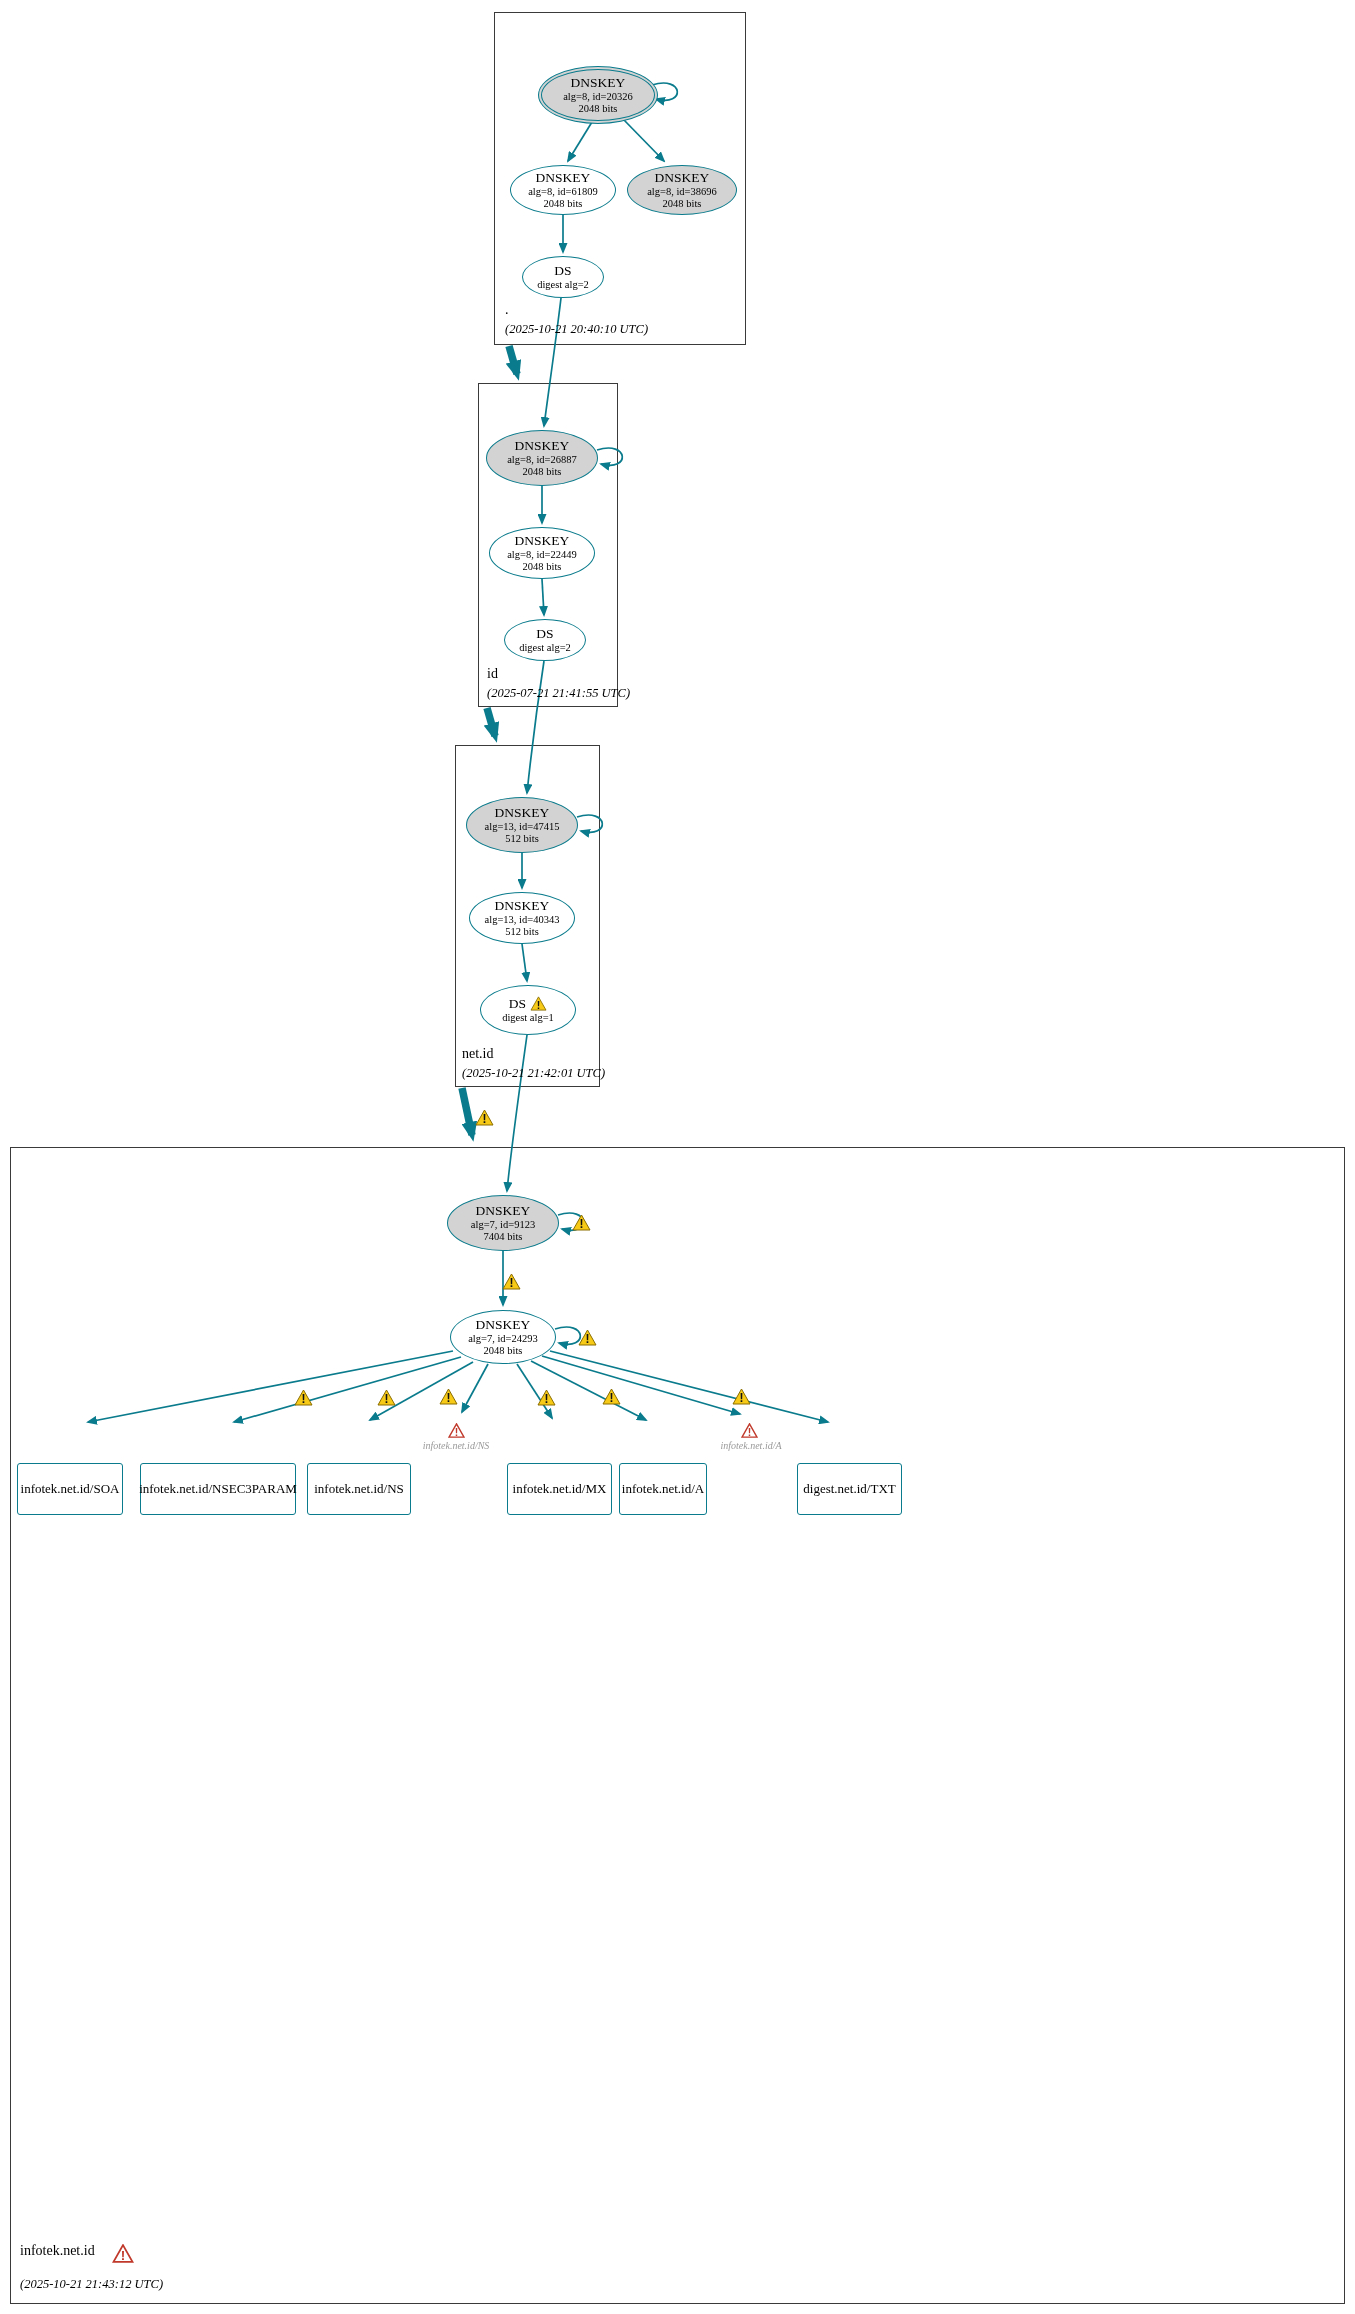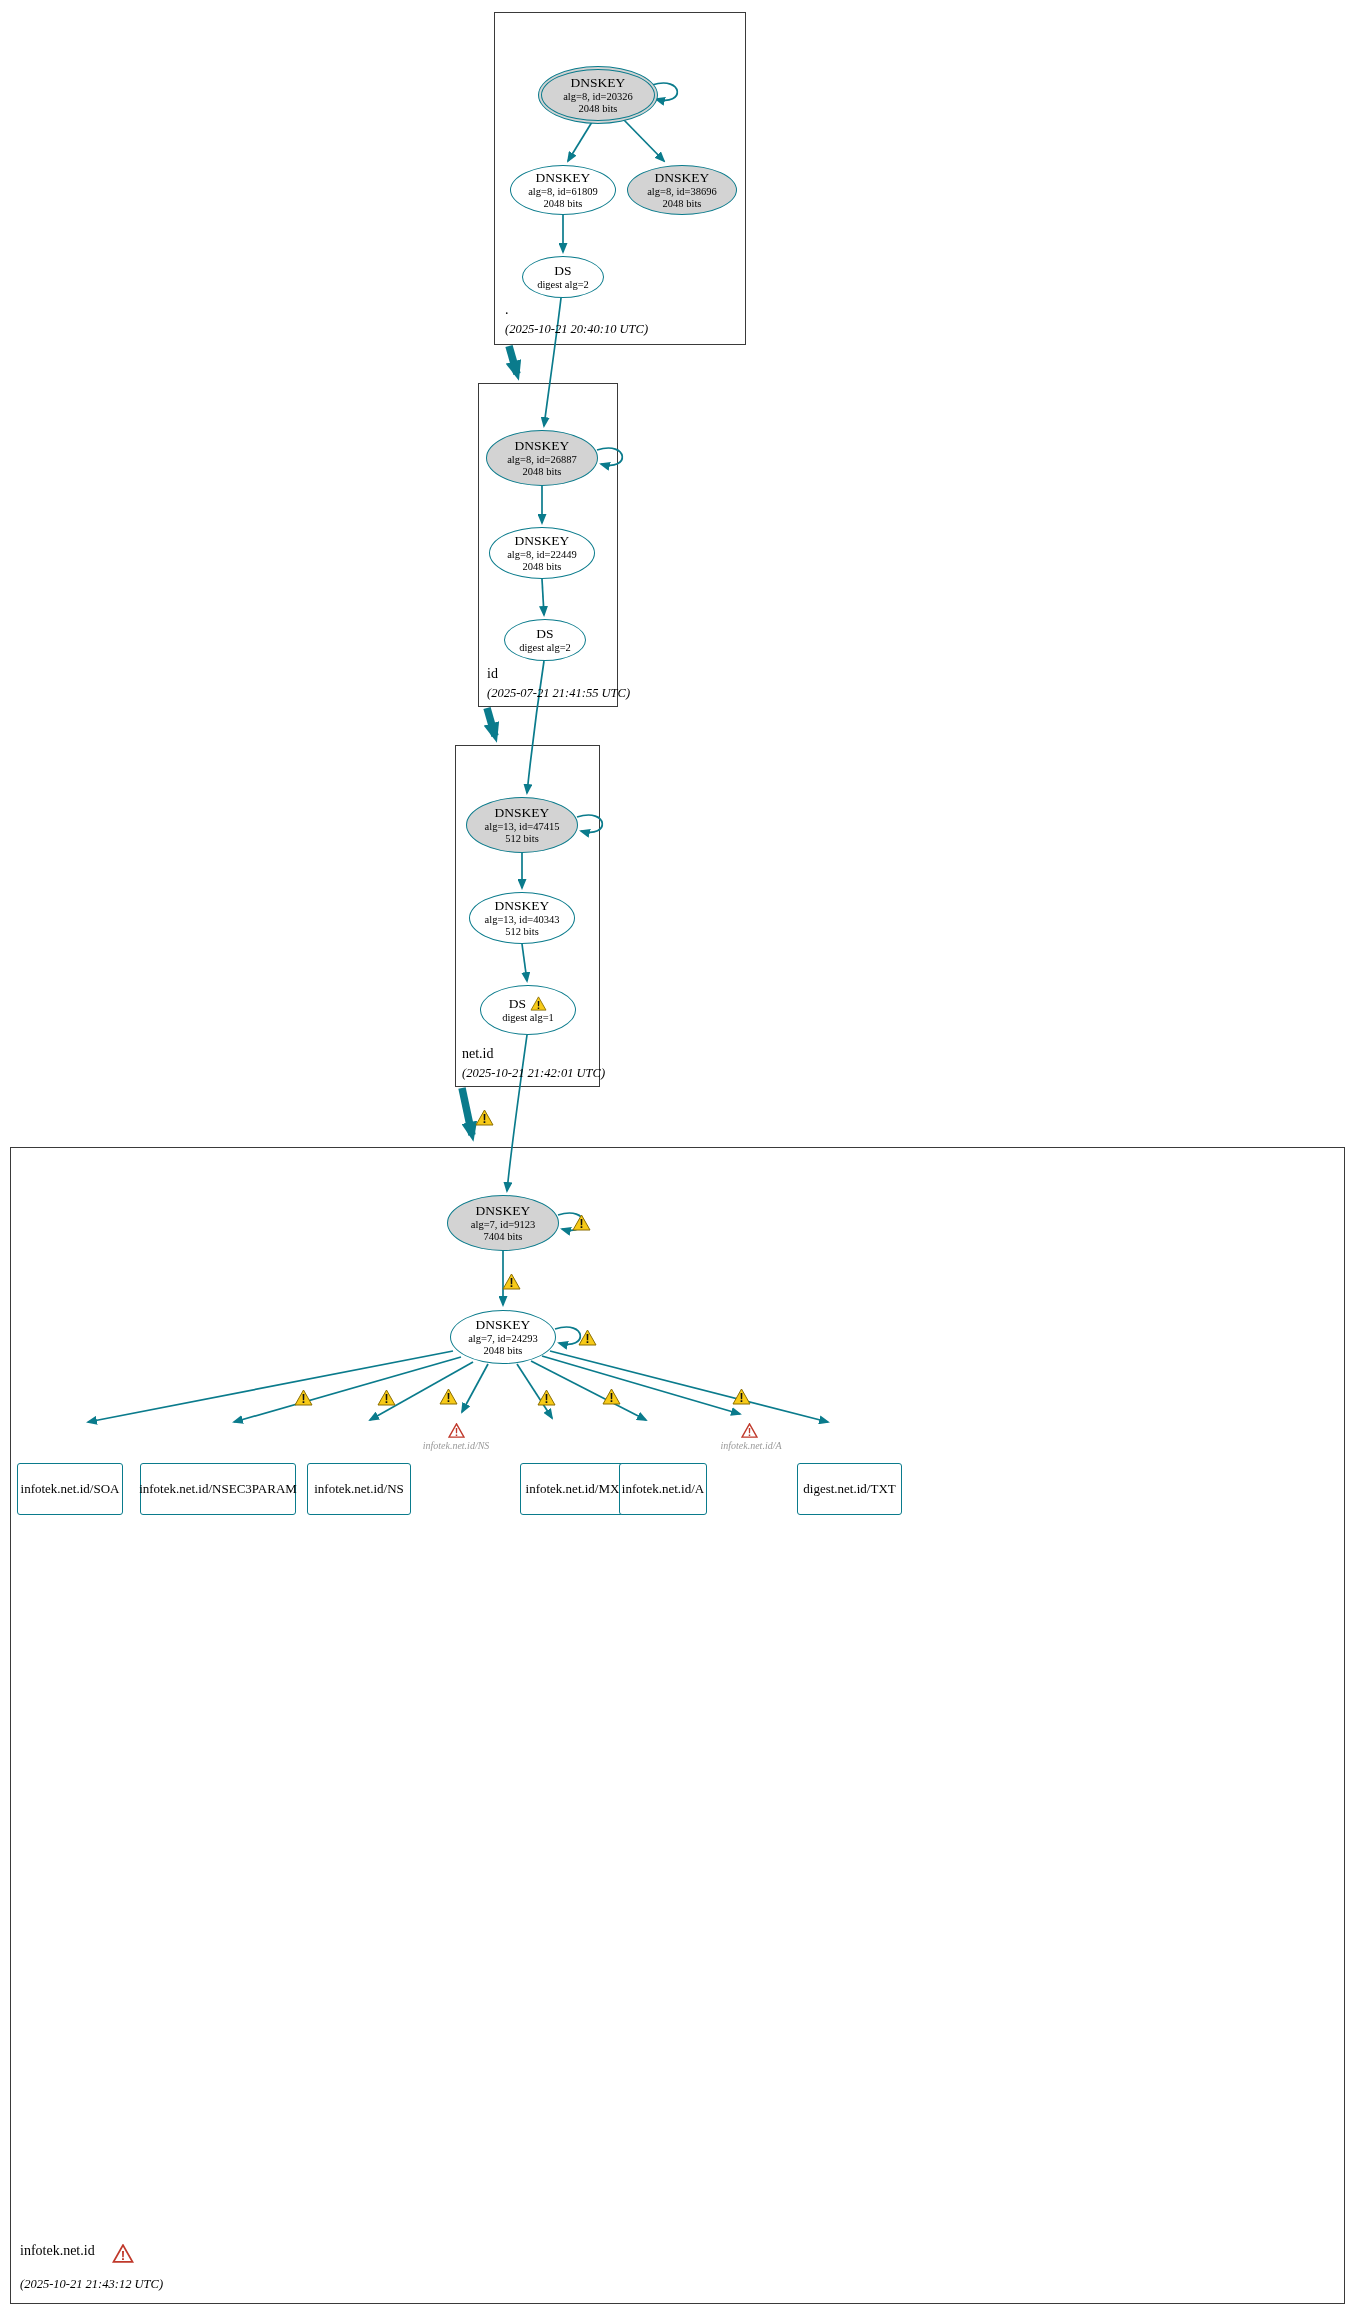--- a/index.html
+++ b/index.html
@@ -157,21 +157,21 @@
   </div>
   <div class="node ellipse" style="left:450px;top:1310px;width:106px;height:54px">
     <div class="nt">DNSKEY</div>
     <div class="ns">alg=7, id=24293</div>
     <div class="ns">2048 bits</div>
   </div>
 
   <div class="rrset" style="left:17px;width:106px">infotek.net.id/SOA</div>
   <div class="rrset" style="left:140px;width:156px">infotek.net.id/NSEC3PARAM</div>
   <div class="rrset" style="left:307px;width:104px">infotek.net.id/NS</div>
-  <div class="rrset" style="left:520px;width:105px">infotek.net.id/MX</div>
+  <div class="rrset" style="left:507px;width:105px">infotek.net.id/MX</div>
   <div class="rrset" style="left:619px;width:88px">infotek.net.id/A</div>
   <div class="rrset" style="left:797px;width:105px">digest.net.id/TXT</div>
 
   <div class="faded-label" style="left:411px;top:1440px;width:90px">infotek.net.id/NS</div>
   <div class="faded-label" style="left:706px;top:1440px;width:90px">infotek.net.id/A</div>
 
   <div class="zone-label" style="left:20px;top:2243px">infotek.net.id</div>
   <span class="icon" style="left:112px;top:2244px"><svg width="22" height="19" viewBox="0 0 19 17">
         <path d="M9.5 1 L18 16 L1 16 Z" fill="#ffffff" stroke="#c0392b" stroke-width="1.6"></path>
         <text x="9.5" y="14.2" text-anchor="middle" font-size="12" font-weight="bold" fill="#c0392b" font-family="Liberation Sans, sans-serif">!</text>

